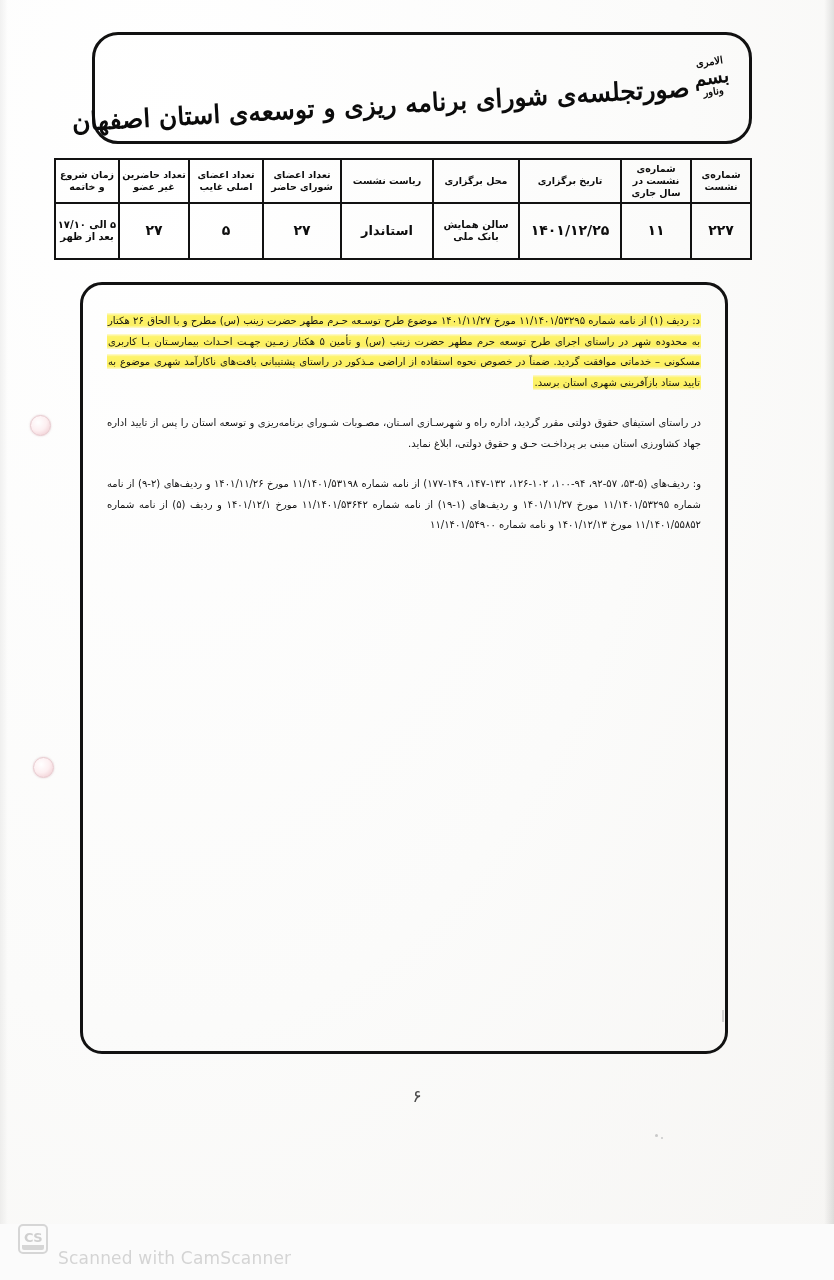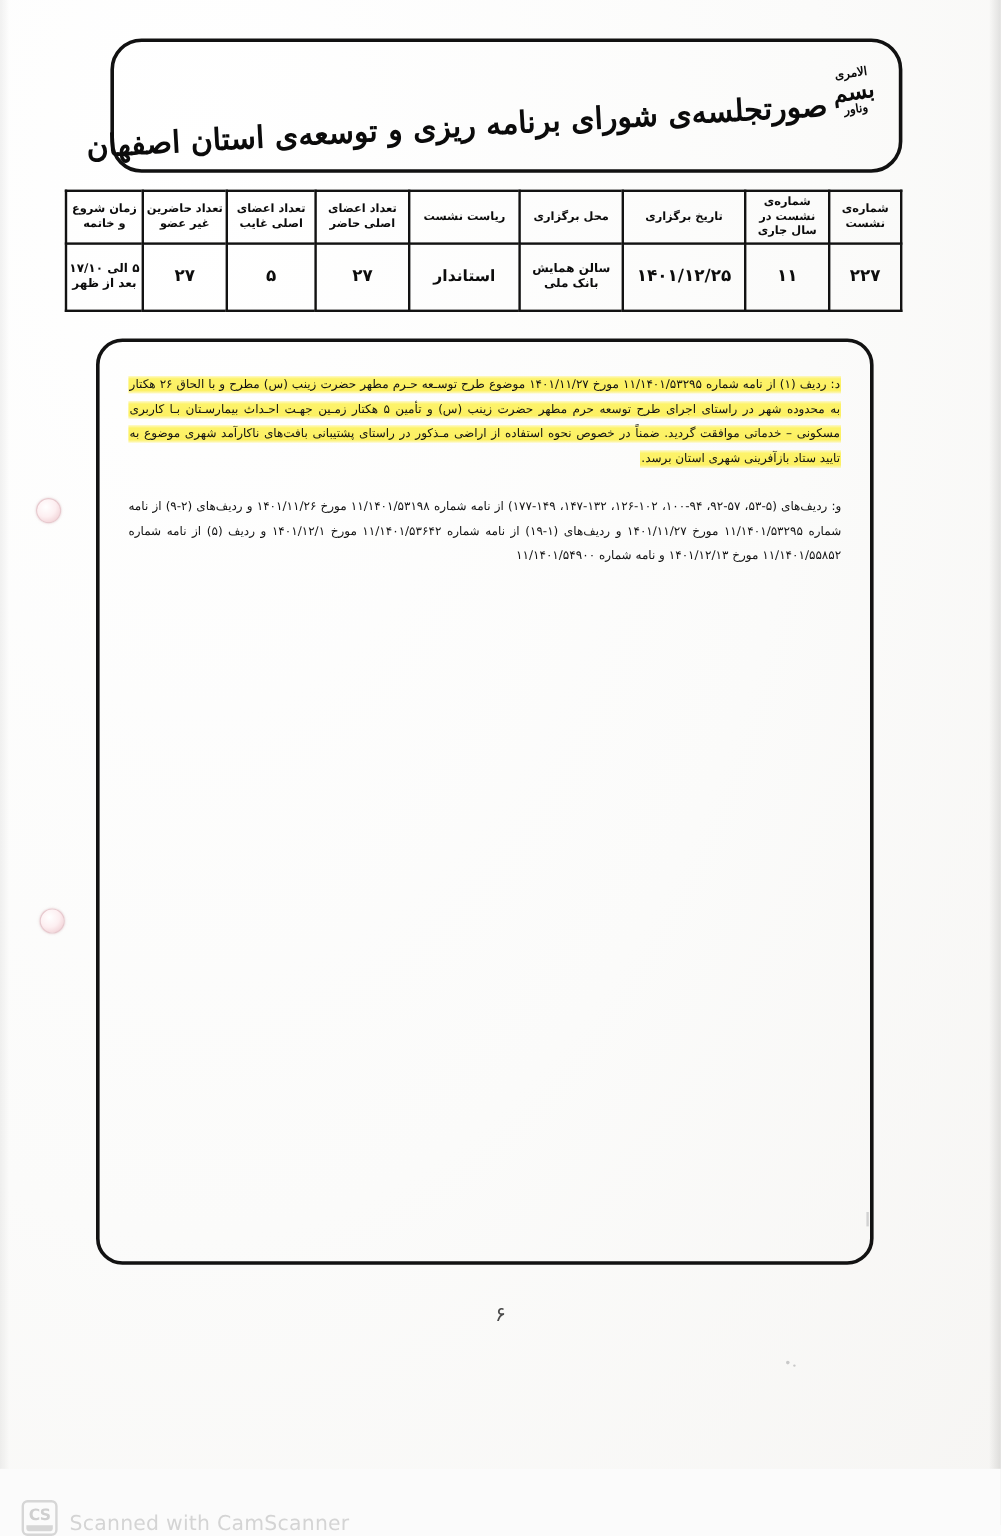--- a/index.html
+++ b/index.html
@@ -212,21 +212,21 @@
 
   
   .watermark-bar {
     position: absolute;
     left: 0;
     bottom: 0;
     width: 834px;
     height: 56px;
     background: #fbfbfb;
     display: flex;
-    align-items: flex-end;
+    align-items: flex-start;
     padding-right: 0;
     padding-left: 18px;
     box-sizing: border-box;
     direction: ltr;
   }
   .cs-logo {
     width: 30px;
     height: 30px;
     border: 2.5px solid #d6d6d6;
     border-radius: 5px;
@@ -287,21 +287,21 @@
 
   <div class="meta-table-wrap">
     <table class="meta-table">
       <thead>
         <tr>
           <th style="width:56px">شماره‌ی نشست</th>
           <th style="width:66px">شماره‌ی نشست در سال جاری</th>
           <th style="width:98px">تاریخ برگزاری</th>
           <th style="width:82px">محل برگزاری</th>
           <th style="width:88px">ریاست نشست</th>
-          <th style="width:74px">تعداد اعضای اصلی حاضر</th>
+          <th style="width:74px">تعداد اعضای شورای حاضر</th>
           <th style="width:70px">تعداد اعضای اصلی غایب</th>
           <th style="width:66px">تعداد حاضرین غیر عضو</th>
           <th style="width:60px">زمان شروع و خاتمه</th>
         </tr>
       </thead>
       <tbody>
         <tr>
           <td>۲۲۷</td>
           <td>۱۱</td>
           <td>۱۴۰۱/۱۲/۲۵</td>
@@ -315,20 +315,21 @@
       </tbody>
     </table>
   </div>
 
   <div class="content-box">
     <div class="content-inner">
 
       <p class="para highlight"><span class="hl">د: ردیف (۱) از نامه شماره ۱۱/۱۴۰۱/۵۳۲۹۵ مورخ ۱۴۰۱/۱۱/۲۷ موضوع طرح توسـعه حـرم مطهر حضرت زینب (س) مطرح و با الحاق ۲۶ هکتار به محدوده شهر در راستای اجرای طرح توسعه حرم مطهر حضرت زینب (س) و تأمین ۵ هکتار زمـین جهـت احـداث بیمارسـتان بـا کاربری مسکونی – خدماتی موافقت گردید. ضمناً در خصوص نحوه استفاده از اراضی مـذکور در راستای پشتیبانی بافت‌های ناکارآمد شهری موضوع به تایید ستاد بازآفرینی شهری استان برسد.</span></p>
 
 
+      <p class="para">در راستای استیفای حقوق دولتی مقرر گردید، اداره راه و شهرسـازی اسـتان، مصـوبات شـورای برنامه‌ریزی و توسعه استان را پس از تایید اداره جهاد کشاورزی استان مبنی بر پرداخـت حـق و حقوق دولتی، ابلاغ نماید.</p>
 
       <p class="para last-center-end">و: ردیف‌های (۵-۵۳، ۵۷-۹۲، ۹۴-۱۰۰، ۱۰۲-۱۲۶، ۱۳۲-۱۴۷، ۱۴۹-۱۷۷) از نامه شماره ۱۱/۱۴۰۱/۵۳۱۹۸ مورخ ۱۴۰۱/۱۱/۲۶  و ردیف‌های (۲-۹) از نامه شماره ۱۱/۱۴۰۱/۵۳۲۹۵ مورخ ۱۴۰۱/۱۱/۲۷ و ردیف‌های (۱-۱۹) از نامه شماره ۱۱/۱۴۰۱/۵۳۶۴۲ مورخ ۱۴۰۱/۱۲/۱ و ردیف (۵) از نامه شماره ۱۱/۱۴۰۱/۵۵۸۵۲ مورخ ۱۴۰۱/۱۲/۱۳ و نامه شماره ۱۱/۱۴۰۱/۵۴۹۰۰</p>
 
     </div>
   </div>
 
   <div class="page-number">۶</div>
 
   <div class="stray-dot stray-1"></div>
   <div class="stray-dot stray-2"></div>

